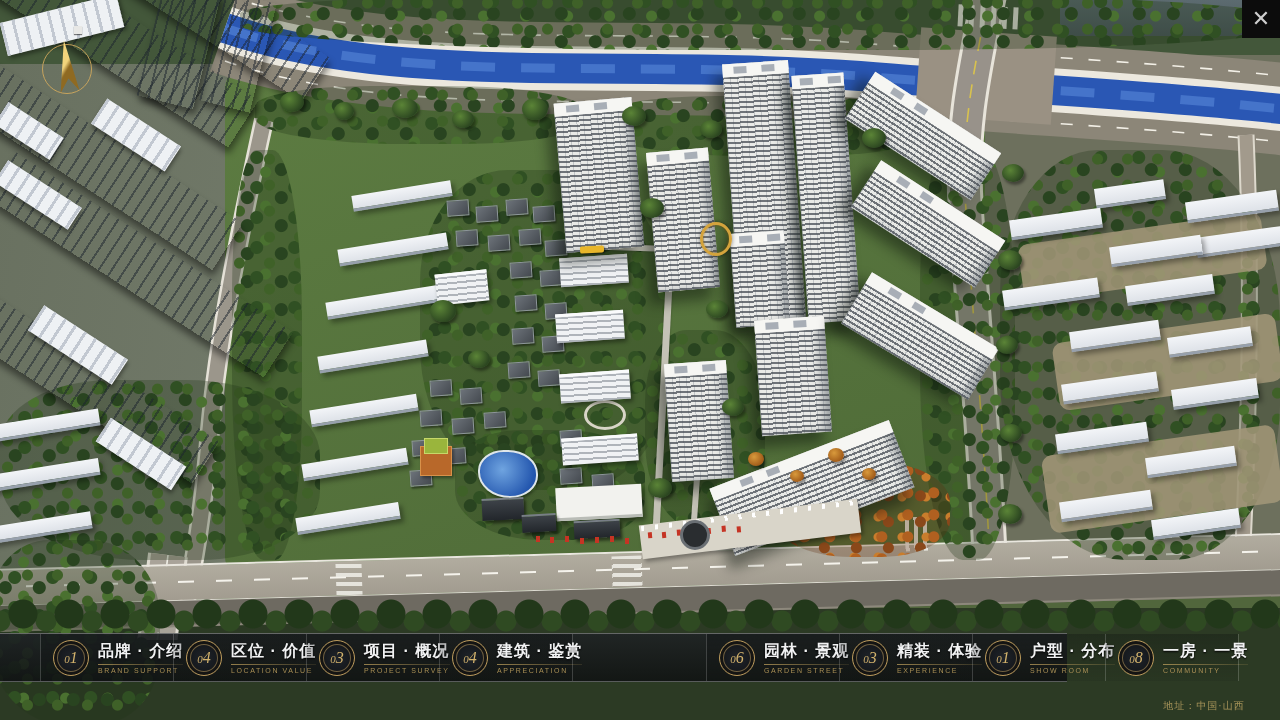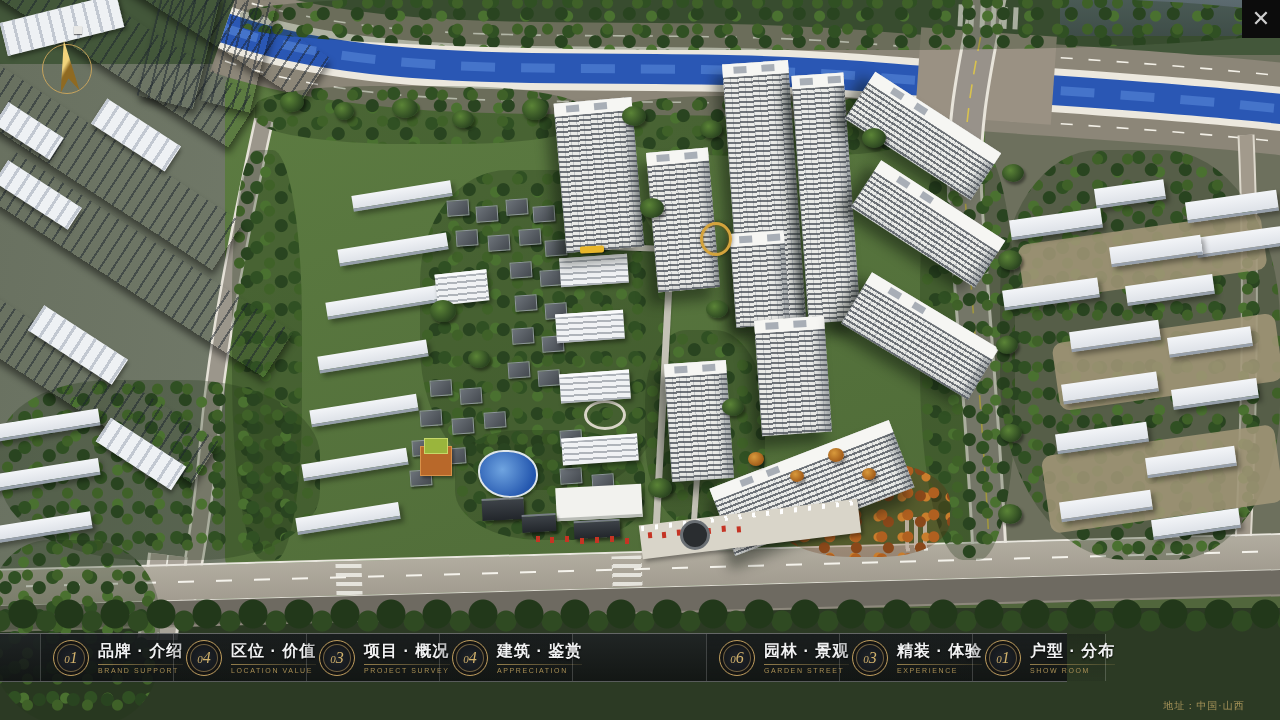--- a/index.html
+++ b/index.html
@@ -421,19 +421,29 @@
       <div class="badge">
           <span class="num">01</span>
         </div>
       <div class="labels">
         <div class="cn">户型 · 分布</div>
         <div class="ln"></div>
         <div class="en">SHOW ROOM</div>
       </div>
     </div>
 
+    <div class="nav-item">
+      <div class="badge">
+          <span class="num">08</span>
+        </div>
+      <div class="labels">
+        <div class="cn">一房 · 一景</div>
+        <div class="ln"></div>
+        <div class="en">COMMUNITY</div>
+      </div>
+    </div>
 
     <div class="bb-end"></div>
   </div>
 
 
   <div class="a address">地址：中国·山西</div>
 </div>
 
 </body></html>

